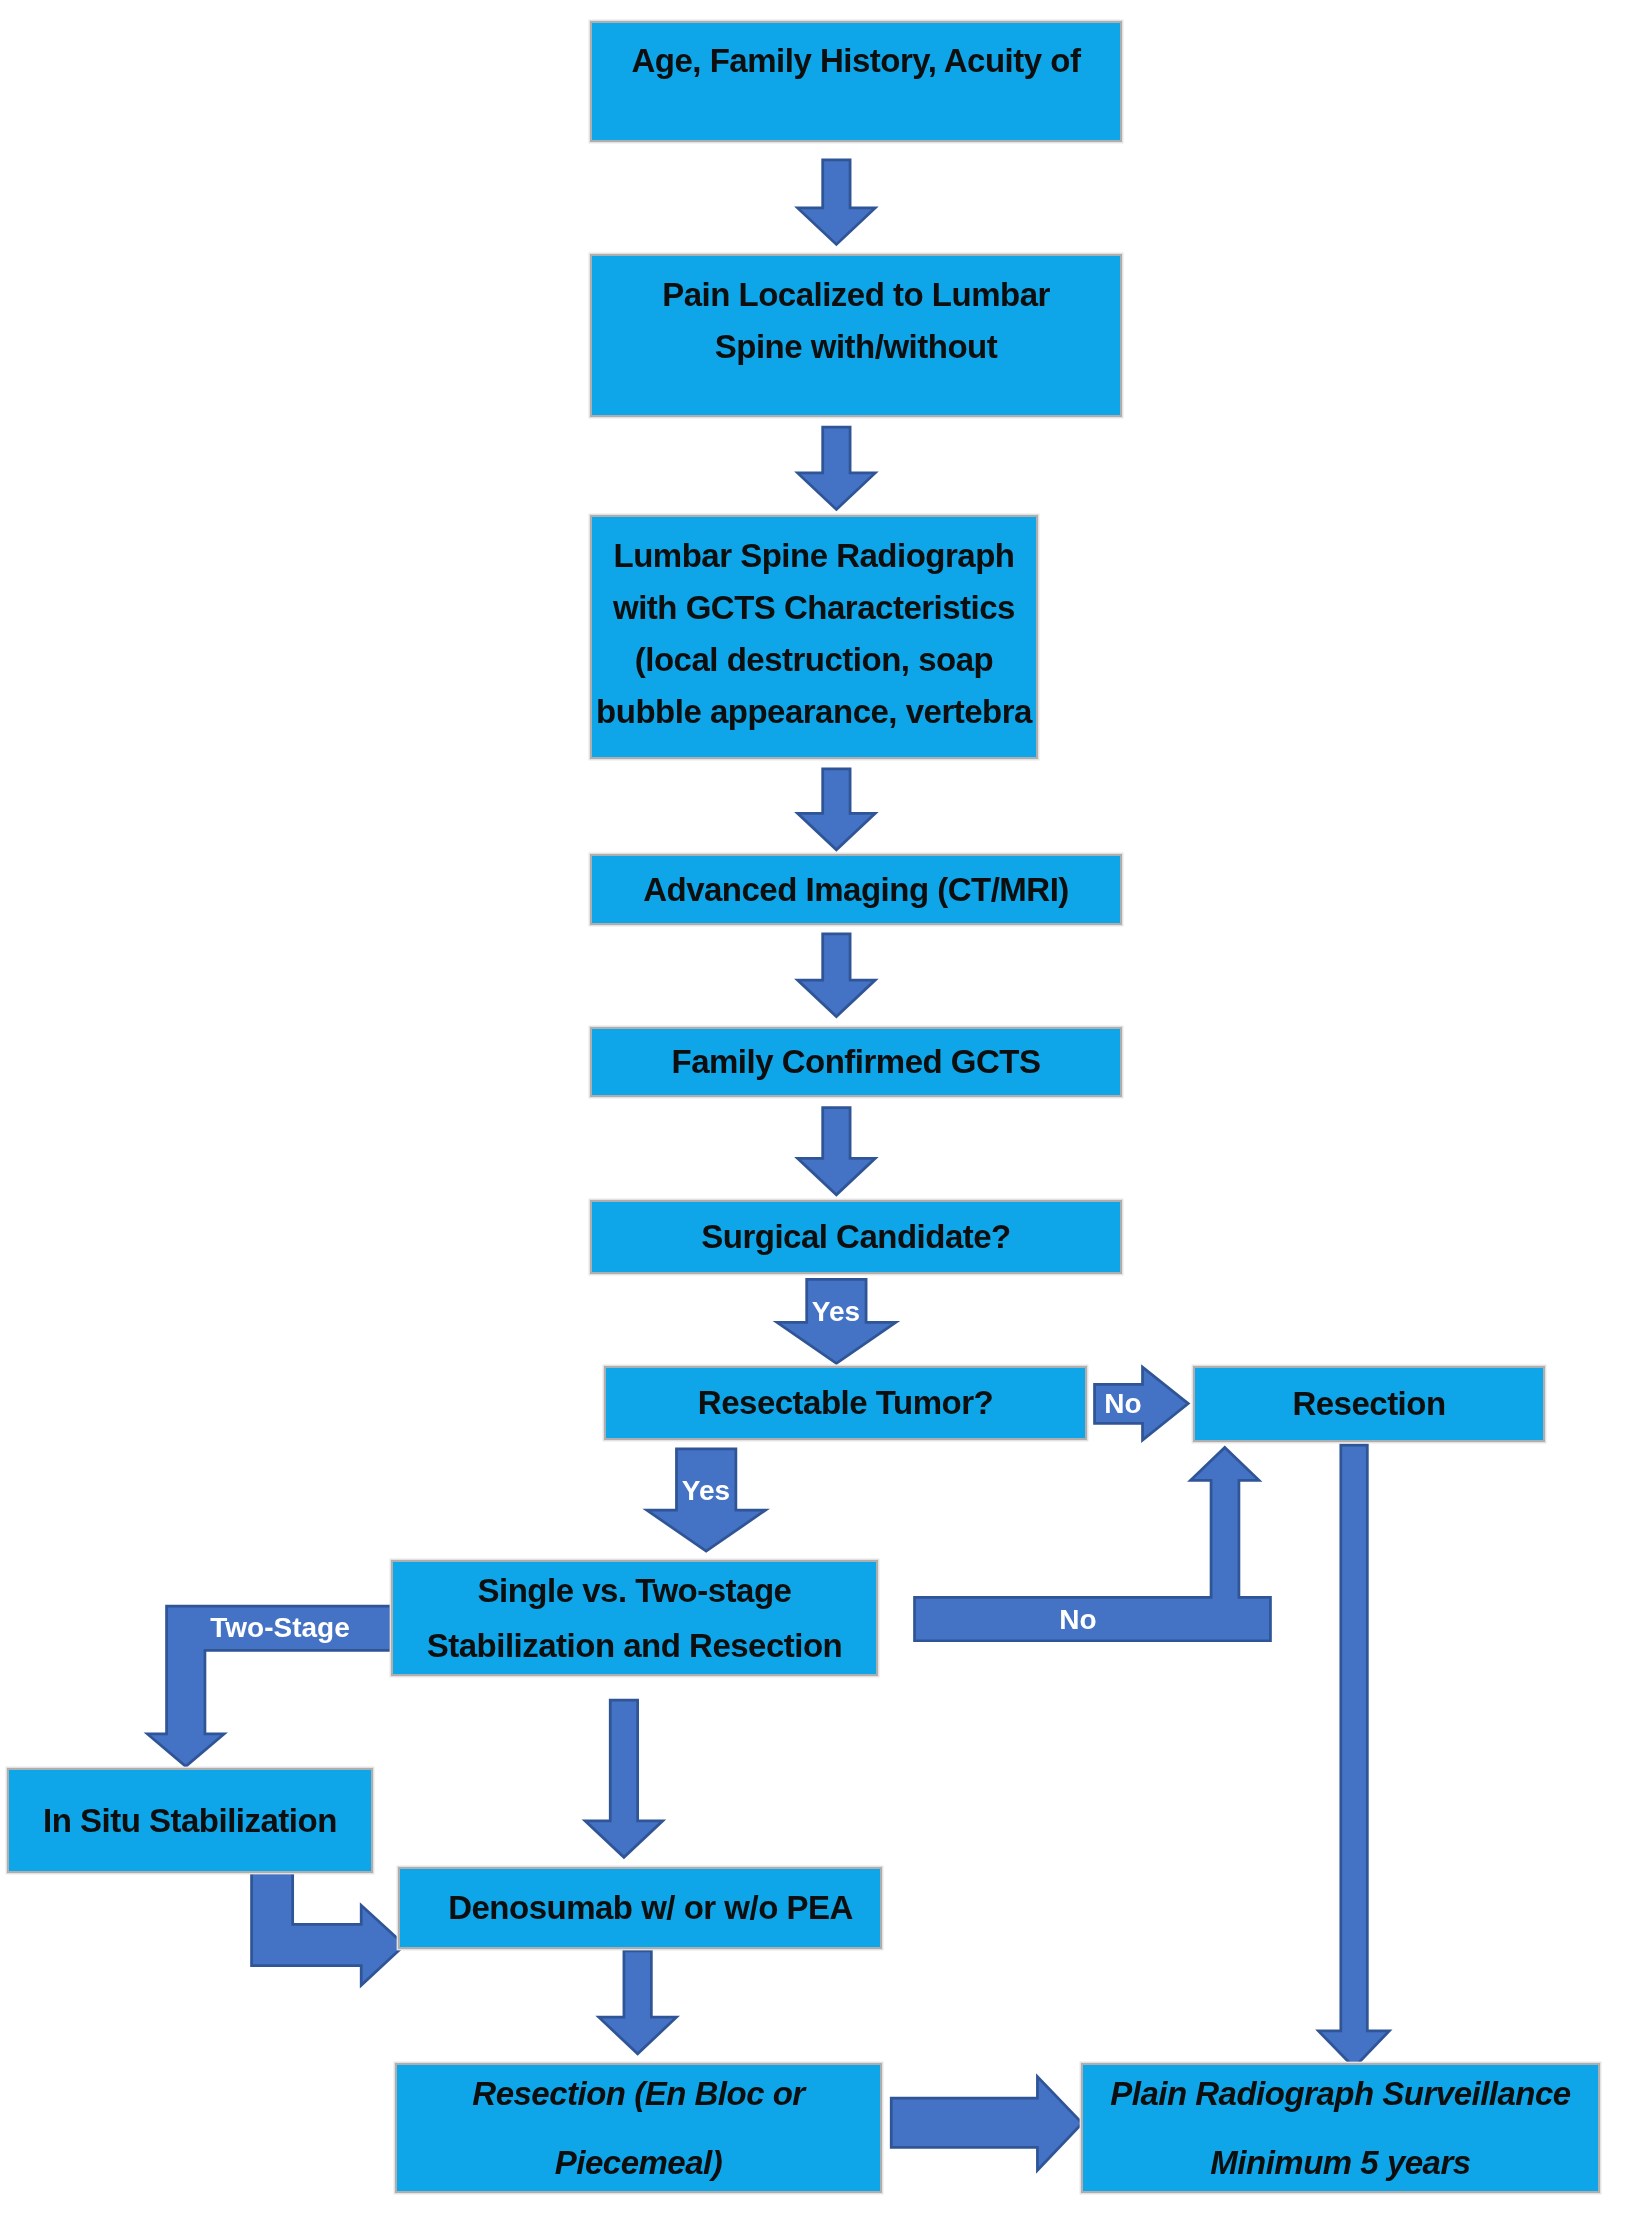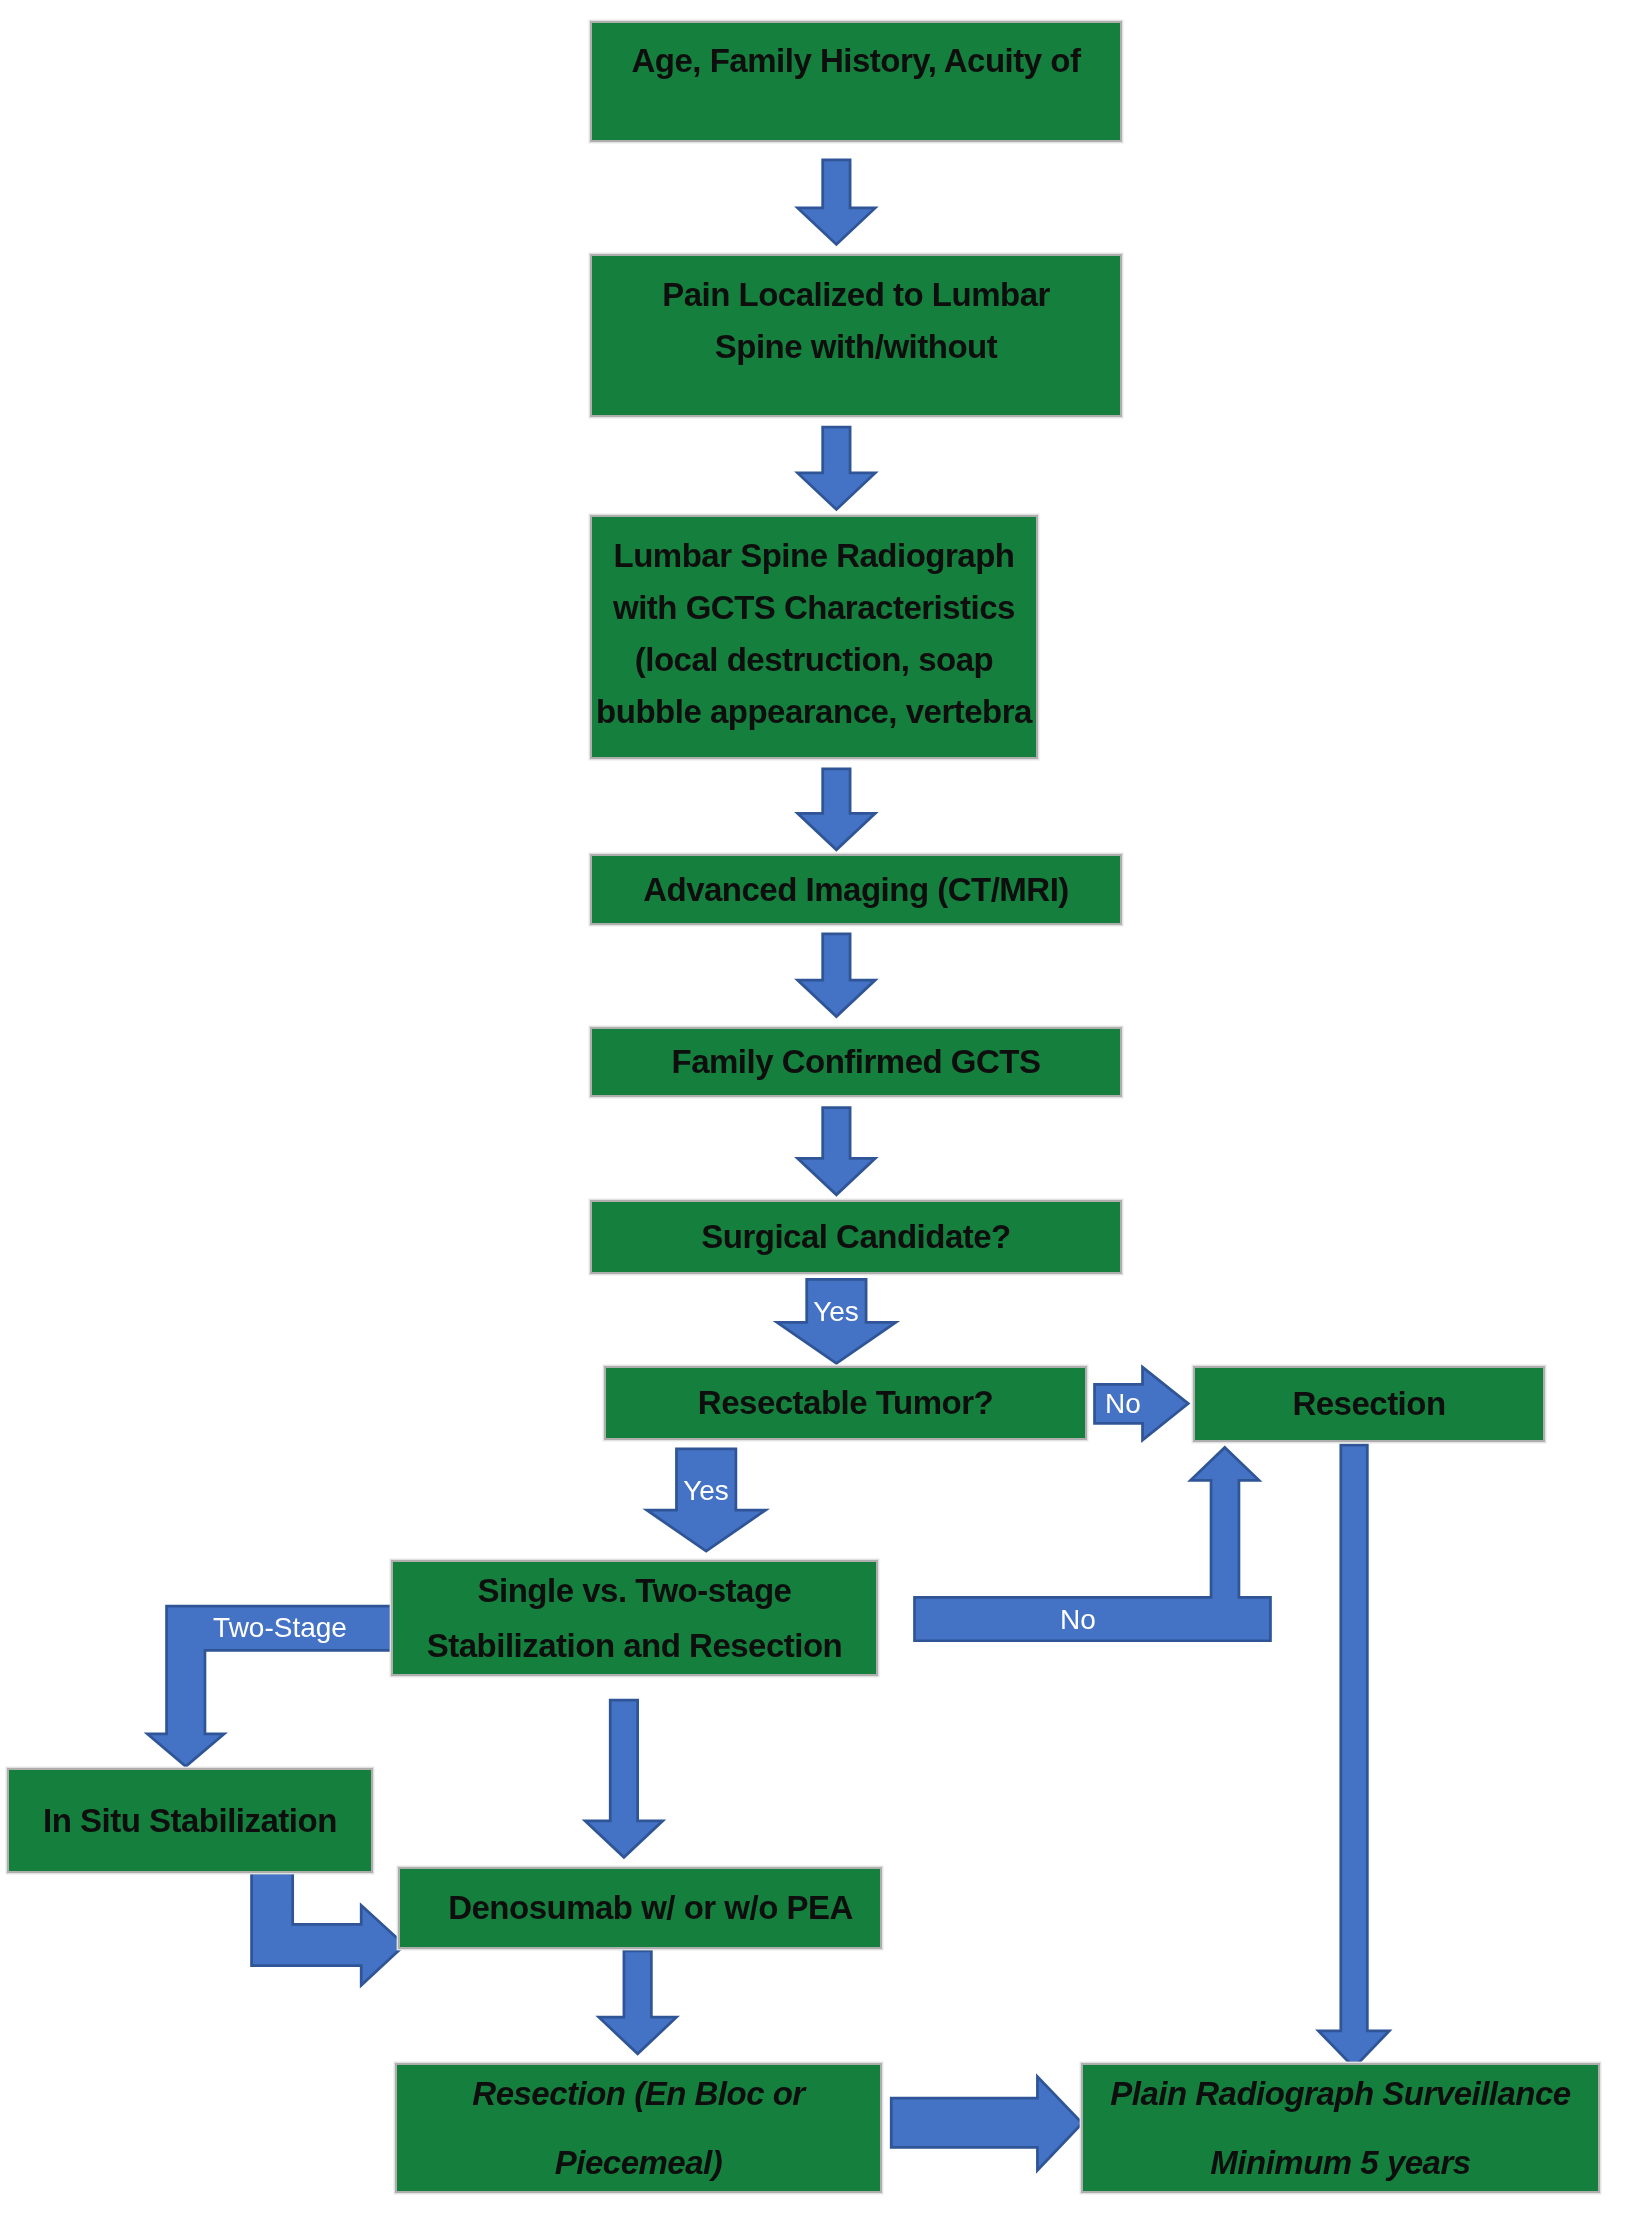--- a/index.html
+++ b/index.html
@@ -2,36 +2,36 @@
 <html style="font-size:7.3px"><head>
 <meta charset="utf-8">
 <style>
   html,body{margin:0;padding:0;}
   body{
     width:1644px;height:2216px;background:#ffffff;position:relative;
     font-family:"Liberation Sans",sans-serif;overflow:hidden;
   }
   #arrow-layer{position:absolute;left:0;top:0;width:1644px;height:2216px;}
   .box{
-    position:absolute;background:#15803d;
+    position:absolute;background:#0ea5e9;
     border:2.7px solid #aeaeae;
     box-shadow:0 0 0 1.4px #e2e2e2;
     box-sizing:border-box;
     display:flex;flex-direction:column;align-items:center;
     color:#0e0e0e;font-weight:700;font-size:33px;letter-spacing:-0.5px;
     text-align:center;
   }
   .box.v-center{justify-content:center;}
   .box.v-top{justify-content:flex-start;}
   .ln{line-height:52px;white-space:nowrap;}
   .pad-top{padding-top:12.8px;}
   .loose .ln{line-height:69px;font-style:italic;}
   .mid .ln{line-height:55px;}
   .lbl{
-    position:absolute;color:#ffffff;font-weight:400;font-size:28px;
+    position:absolute;color:#ffffff;font-weight:700;font-size:28px;
     transform:translate(-50%,-50%);letter-spacing:0;white-space:nowrap;text-align:right;
   }
 </style>
 </head>
 <body>
 
 <svg id="arrow-layer" viewBox="0 0 3597 4850" xmlns="http://www.w3.org/2000/svg">
   <g fill="#4472c4" stroke="#2f5597" stroke-width="6" stroke-linejoin="miter">
 
     <polygon points="1800,350 1860,350 1860,455 1915,455 1830,535 1745,455 1800,455"></polygon>

